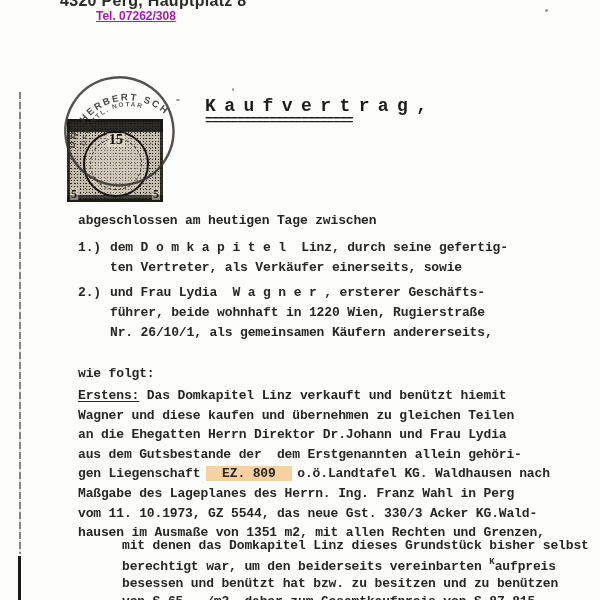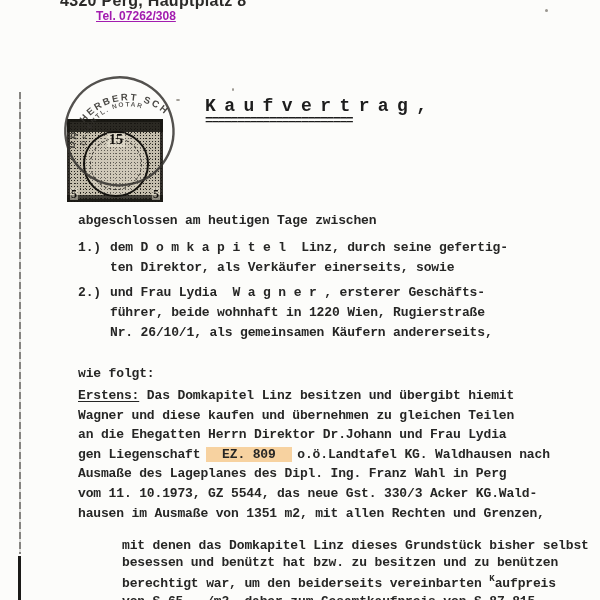--- a/index.html
+++ b/index.html
@@ -137,45 +137,46 @@
 
   <div class="title">K a u f v e r t r a g ,</div>
   <div class="title-underline">=======================</div>
 
   <div class="tline abs intro">abgeschlossen am heutigen Tage zwischen</div>
 
   <div class="abs item item1">
     <span class="tline num">1.)</span>
     <div class="lines">
       <div class="tline">dem D o m k a p i t e l  Linz, durch seine gefertig-</div>
-      <div class="tline">ten Direktor, als Verkäufer einerseits, sowie</div>
+      <div class="tline">ten Vertreter, als Verkäufer einerseits, sowie</div>
     </div>
   </div>
 
   <div class="abs item item2">
     <span class="tline num">2.)</span>
     <div class="lines">
       <div class="tline">und Frau Lydia  W a g n e r , ersterer Geschäfts-</div>
       <div class="tline">führer, beide wohnhaft in 1220 Wien, Rugierstraße</div>
       <div class="tline">Nr. 26/10/1, als gemeinsamen Käufern andererseits,</div>
     </div>
   </div>
 
   <div class="tline abs wiefolgt">wie folgt:</div>
 
   <div class="abs erstens-a">
-    <div class="tline"><span class="u">Erstens:</span><span> Das Domkapitel Linz besitzen und übergibt hiemit</span></div>
+    <div class="tline"><span class="u">Erstens:</span><span> Das Domkapitel Linz verkauft und benützt hiemit</span></div>
     <div class="tline">Wagner und diese kaufen und übernehmen zu gleichen Teilen</div>
     <div class="tline">an die Ehegatten Herrn Direktor Dr.Johann und Frau Lydia</div>
+    <div class="tline">aus dem Gutsbestande der  dem Erstgenannten allein gehöri-</div>
     <div class="tline"><span>gen Liegenschaft </span><span class="hl">EZ. 809</span><span> o.ö.Landtafel KG. Waldhausen nach</span></div>
-    <div class="tline">Ausmaße des Lageplanes des Dipl. Ing. Franz Wahl in Perg</div>
+    <div class="tline">Maßgabe des Lageplanes des Herrn. Ing. Franz Wahl in Perg</div>
     <div class="tline">vom 11. 10.1973, GZ 5544, das neue Gst. 330/3 Acker KG.Wald-</div>
     <div class="tline">hausen im Ausmaße von 1351 m2, mit allen Rechten und Grenzen,</div>
   </div>
 
   <div class="abs erstens-b">
     <div class="tline">mit denen das Domkapitel Linz dieses Grundstück bisher selbst</div>
+    <div class="tline"><span>berechtigt war, um den beiderseits vereinbarten </span><span class="sup">K</span><span>aufpreis</span></div>
     <div class="tline">besessen und benützt hat bzw. zu besitzen und zu benützen</div>
-    <div class="tline"><span>berechtigt war, um den beiderseits vereinbarten </span><span class="sup">K</span><span>aufpreis</span></div>
     <div class="tline">von S 65,--/m2, daher zum Gesamtkaufpreis von S 87 815,--</div>
   </div>
 
 </div>
 
 </body></html>

